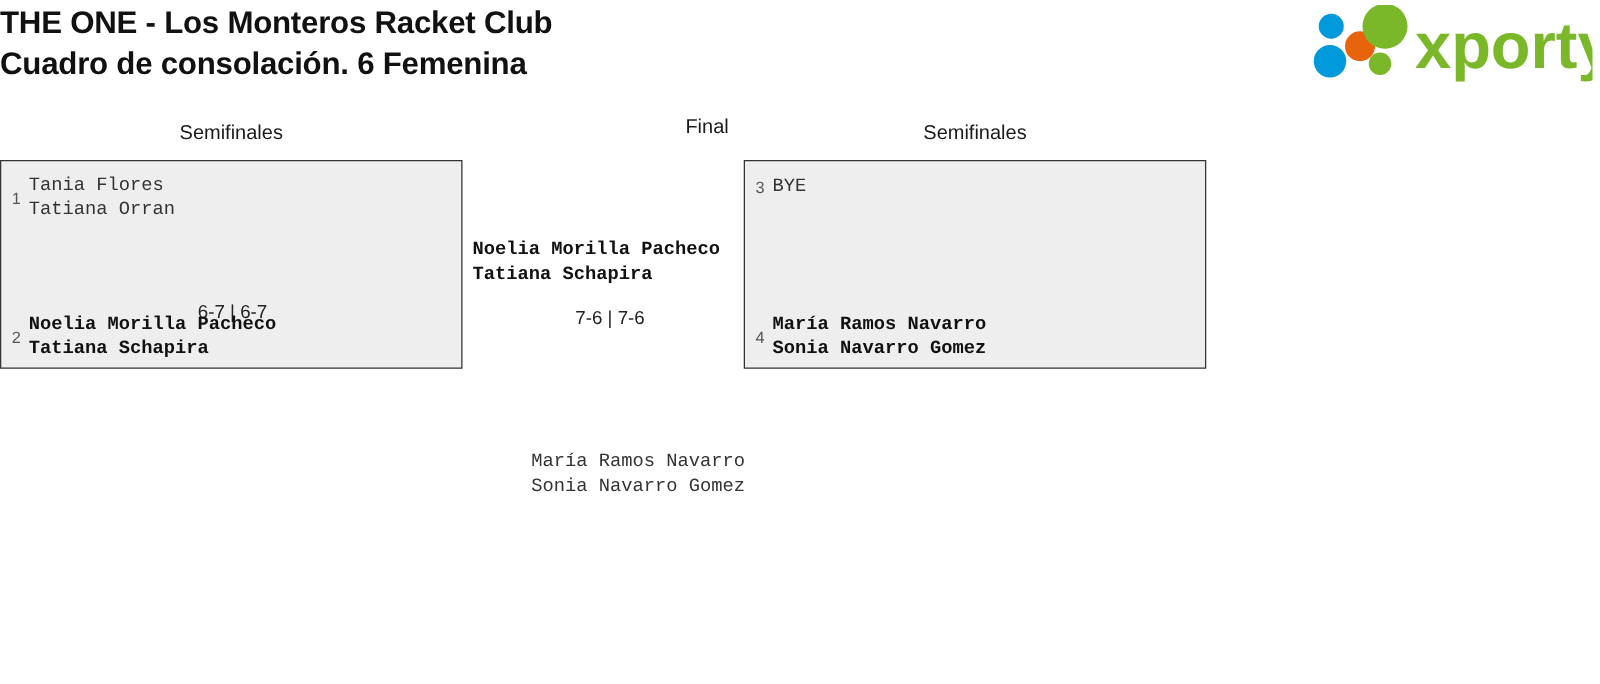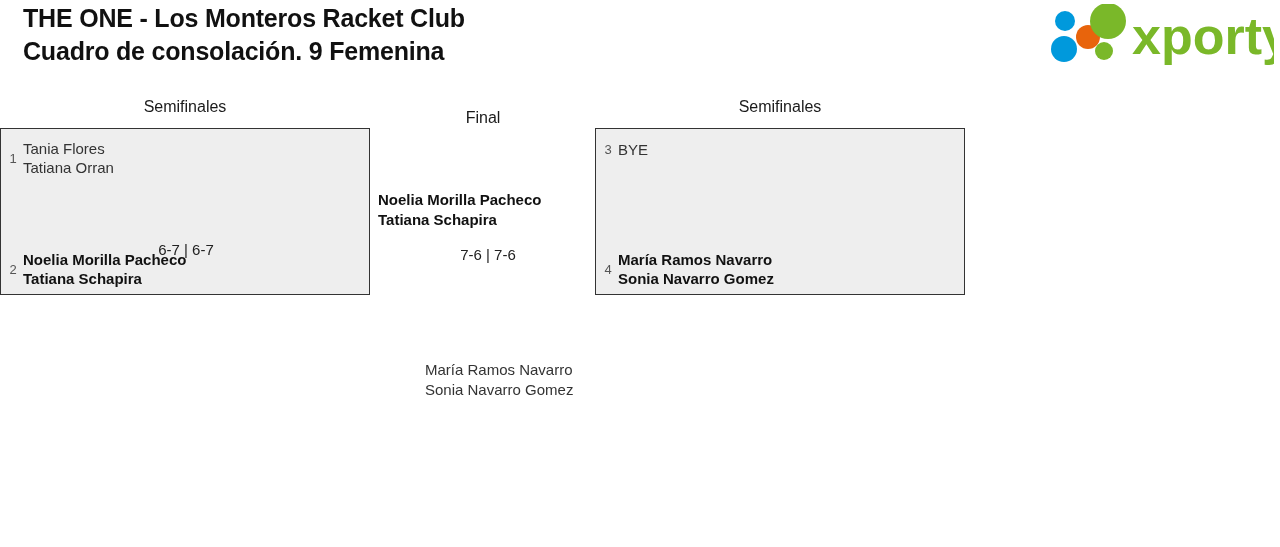--- a/index.html
+++ b/index.html
@@ -28,21 +28,20 @@
   .title-block {
     position: absolute;
     left: 0;
     top: 2px;
     font-size: 25px;
     font-weight: 700;
     line-height: 33px;
     letter-spacing: -0.2px;
     color: #111111;
     white-space: nowrap;
-    padding-left: 23px;
   }
   .title-line { display: block; }
 
   
   #brand-logo {
     position: absolute;
     left: 1046px;
     top: 4px;
     width: 228px;
     height: 62px;
@@ -61,21 +60,21 @@
   .round-header {
     position: absolute;
     font-size: 16px;
     font-weight: 400;
     color: #1a1a1a;
     text-align: center;
     line-height: 20px;
     white-space: nowrap;
   }
   #round-header-left  { left: 85px;  top: 7px;  width: 200px; }
-  #round-header-final { left: 383px; top: 18px;  width: 200px; }
+  #round-header-final { left: 383px; top: 2px;  width: 200px; text-align: right; }
   #round-header-right { left: 680px; top: 7px;  width: 200px; }
 
   .match-box {
     position: absolute;
     background: #eeeeee;
     border: 1px solid #333333;
     box-sizing: border-box;
   }
   #match-box-left  { left: 0px;   top: 38px; width: 370px; height: 167px; }
   #match-box-right { left: 595px; top: 38px; width: 370px; height: 167px; }
@@ -102,21 +101,21 @@
     flex-direction: column;
   }
   .team-names.winner {
     font-weight: 700;
     color: #111111;
   }
   .team-names.loser {
     font-weight: 400;
     color: #333333;
   }
-  .team-line { display: block; }
+  .team-line { display: block; font-family: Liberation Mono, monospace; }
 
   
   #team-row-sf1-top    { left: 2px; top: 10px; }
   #team-row-sf1-bottom { left: 2px; top: 121px; }
   
   #team-row-sf2-top    { left: 2px; top: 11px; }
   #team-row-sf2-bottom { left: 2px; top: 121px; }
 
   .score {
     position: absolute;
@@ -150,21 +149,21 @@
   #final-team-top    { left: 8px;  top: 62px; }
   #final-team-bottom { left: 55px; top: 232px; }
 </style>
 </head>
 <body>
 
 <div id="tournament-header">
 
   <div class="title-block">
     <span class="title-line">THE ONE - Los Monteros Racket Club</span>
-    <span class="title-line">Cuadro de consolación. 9 Femenina</span>
+    <span class="title-line">Cuadro de consolación. 6 Femenina</span>
   </div>
 
   <div id="brand-logo">
     <svg width="228" height="62" viewBox="0 0 228 62" xmlns="http://www.w3.org/2000/svg">
 
       <circle cx="19" cy="17" r="10" fill="#0099DC"></circle>
       <circle cx="18" cy="45" r="13" fill="#0099DC"></circle>
       <circle cx="42" cy="33" r="12" fill="#E8640C"></circle>
       <circle cx="62" cy="17" r="18" fill="#7AB829"></circle>
       <circle cx="58" cy="47" r="9" fill="#7AB829"></circle>

